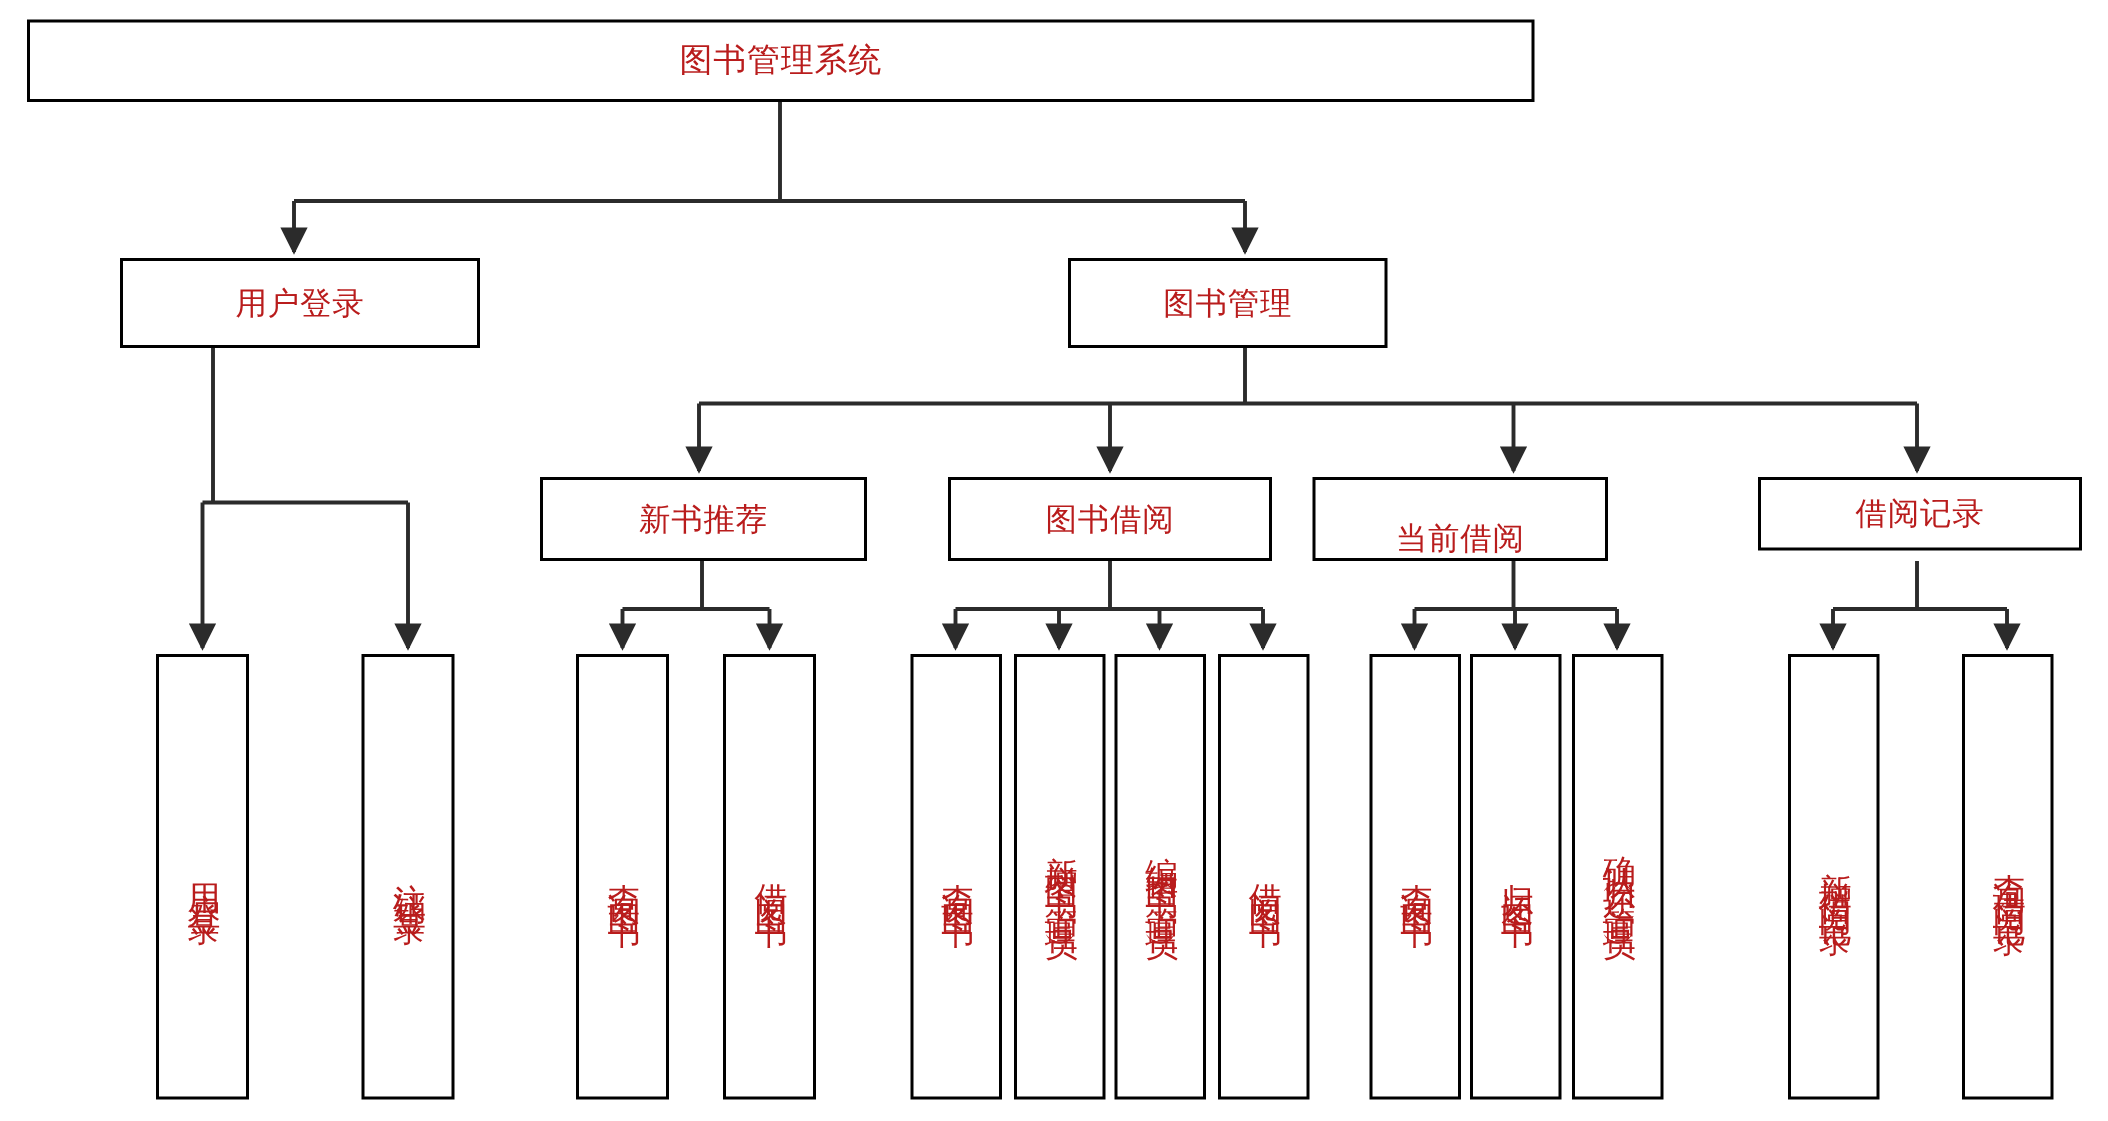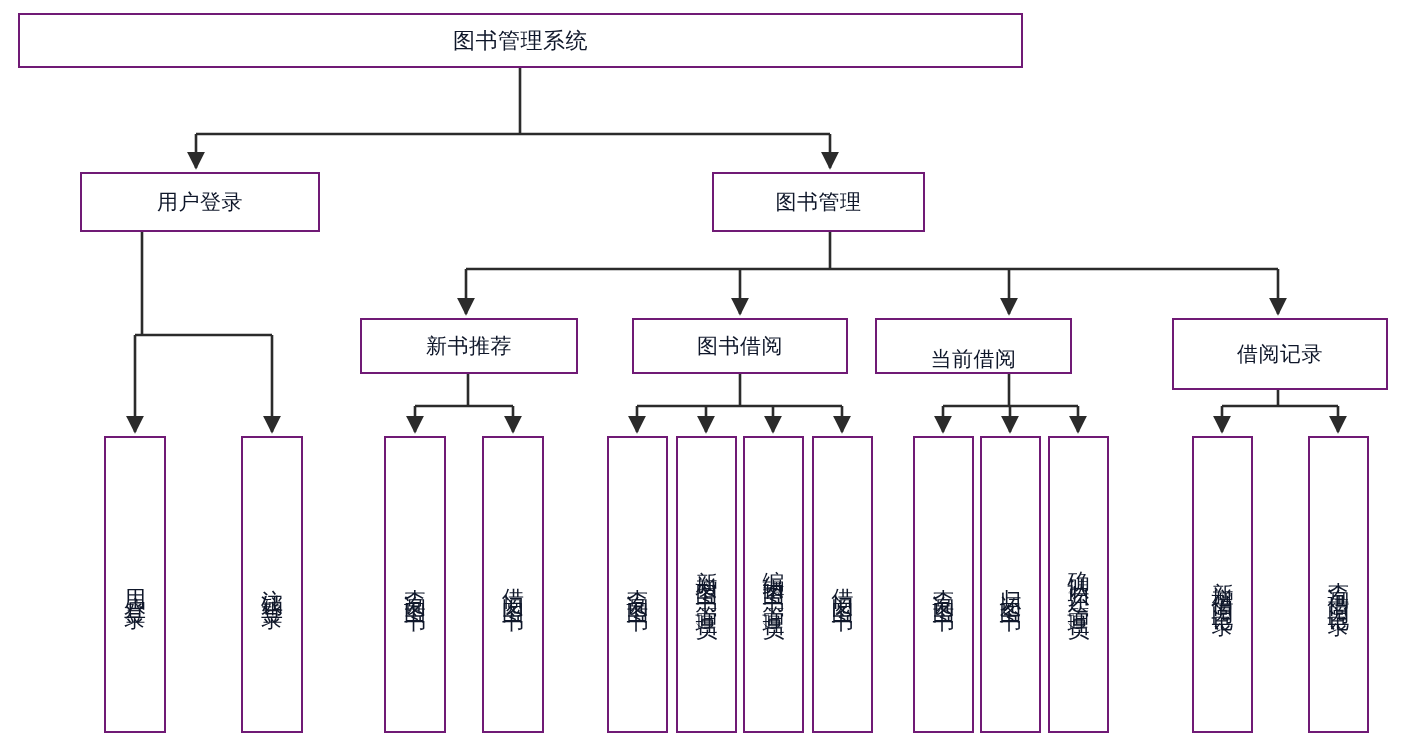--- a/index.html
+++ b/index.html
@@ -24,26 +24,26 @@
     position: absolute;
     left: 0;
     top: 0;
     width: 1405px;
     height: 747px;
     pointer-events: none;
   }
   .node {
     position: absolute;
     box-sizing: border-box;
-    border: 2px solid #701a75;
+    border: 2px solid #000000;
     background: #ffffff;
     display: flex;
     align-items: center;
     justify-content: center;
-    color: #0f172a;
+    color: #b91c1c;
   }
   .node .label {
     display: block;
     text-align: center;
     line-height: 1.18;
     white-space: nowrap;
   }
   
   .node.horiz .label {
     font-size: 21px;
@@ -145,21 +145,21 @@
 
   <div class="node horiz" style="left:360px; top:318px; width:218px; height:56px;">
     <span class="label">新书推荐</span>
   </div>
   <div class="node horiz" style="left:632px; top:318px; width:216px; height:56px;">
     <span class="label">图书借阅</span>
   </div>
   <div class="node horiz" style="left:875px; top:318px; width:197px; height:56px;align-items:flex-end;">
     <span class="label">当前借阅</span>
   </div>
-  <div class="node horiz" style="left:1172px; top:318px; width:216px; height:72px;">
+  <div class="node horiz" style="left:1172px; top:318px; width:216px; height:49px;">
     <span class="label">借阅记录</span>
   </div>
 
   <div class="node vert" style="left:104px; top:436px; width:62px; height:297px;">
     <span class="label">用户登录</span>
   </div>
   <div class="node vert" style="left:241px; top:436px; width:62px; height:297px;">
     <span class="label">注销登录</span>
   </div>
 

